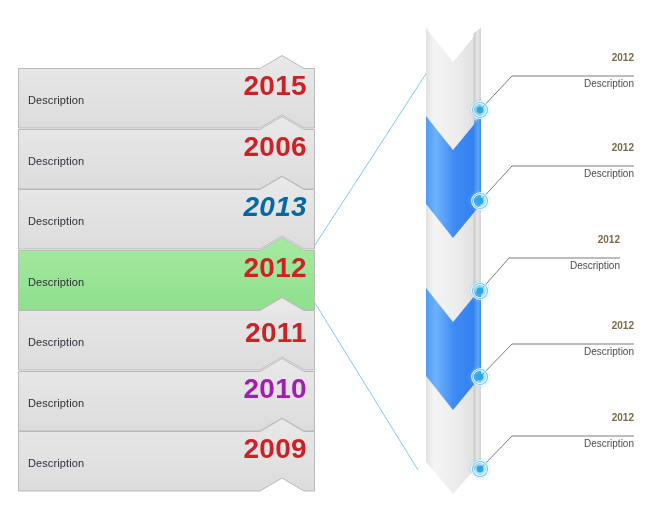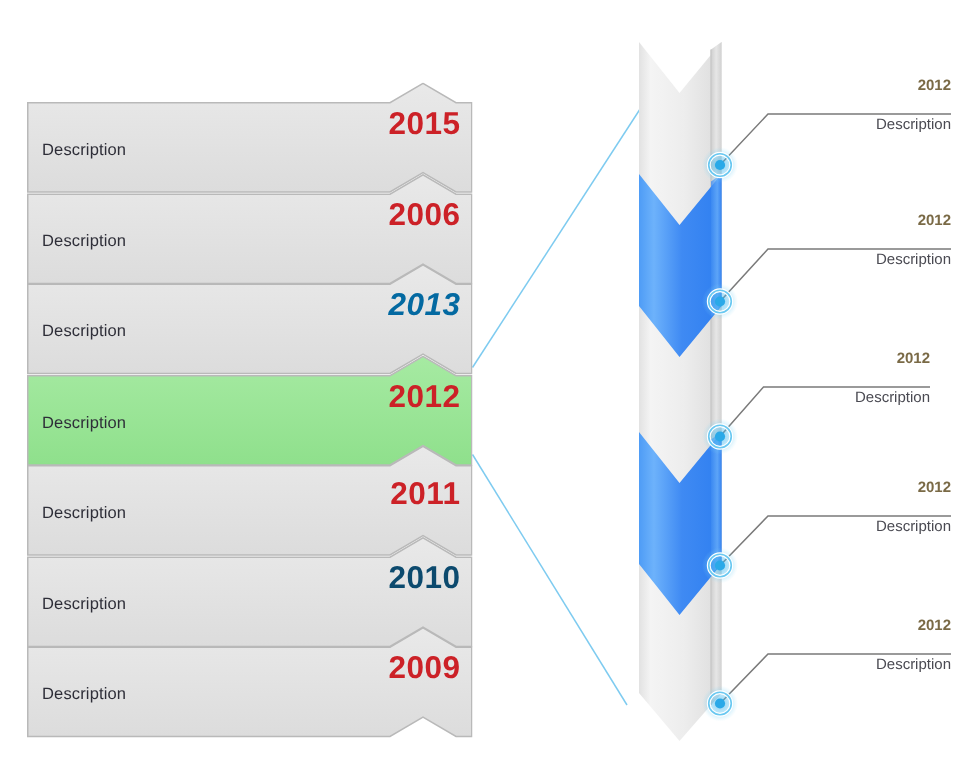--- a/index.html
+++ b/index.html
@@ -28,21 +28,21 @@
     position:absolute;
     left:10px;
     font-size:11px;
     color:#2e2e38;
     letter-spacing:.1px;
     white-space:nowrap;
   }
   .row-year{
     position:absolute;
     right:8px;
-    font-size:21px;
+    font-size:28px;
     font-weight:bold;
     color:#cc2127;
     letter-spacing:.3px;
     line-height:1;
     white-space:nowrap;
   }
 
   
   #connectors{position:absolute;left:0;top:0;width:650px;height:517px;}
 
@@ -140,21 +140,21 @@
         <svg class="row-svg" width="297" height="75.5">
           <defs>
             <linearGradient id="rowg5" x1="0" y1="0" x2="0" y2="1">
               <stop offset="0%" stop-color="#e9e9e9"></stop>
               <stop offset="100%" stop-color="#dcdcdc"></stop>
             </linearGradient>
           </defs>
           <path d="M0.5,13.5 L242,13.5 L264,0.5 L286,13.5 L296.5,13.5 L296.5,73 L286,73 L264,60 L242,73 L0.5,73 Z" fill="url(#rowg5)" stroke="#b9b9b9" stroke-width="1"></path>
         </svg>
         <div class="row-desc" style="top: 39px;">Description</div>
-        <div class="row-year" style="top: 17px; color: #0c4a6e; margin-left: 48px;">2010</div>
+        <div class="row-year" style="top: 17px; color: #a21caf; margin-left: 48px;">2010</div>
       </div>
       <div class="row" style="top: 363px; height: 73.5px; z-index: 14;">
         <svg class="row-svg" width="297" height="75.5">
           <defs>
             <linearGradient id="rowg6" x1="0" y1="0" x2="0" y2="1">
               <stop offset="0%" stop-color="#e9e9e9"></stop>
               <stop offset="100%" stop-color="#dcdcdc"></stop>
             </linearGradient>
           </defs>
           <path d="M0.5,13.5 L242,13.5 L264,0.5 L286,13.5 L296.5,13.5 L296.5,73 L286,73 L264,60 L242,73 L0.5,73 Z" fill="url(#rowg6)" stroke="#b9b9b9" stroke-width="1"></path>

